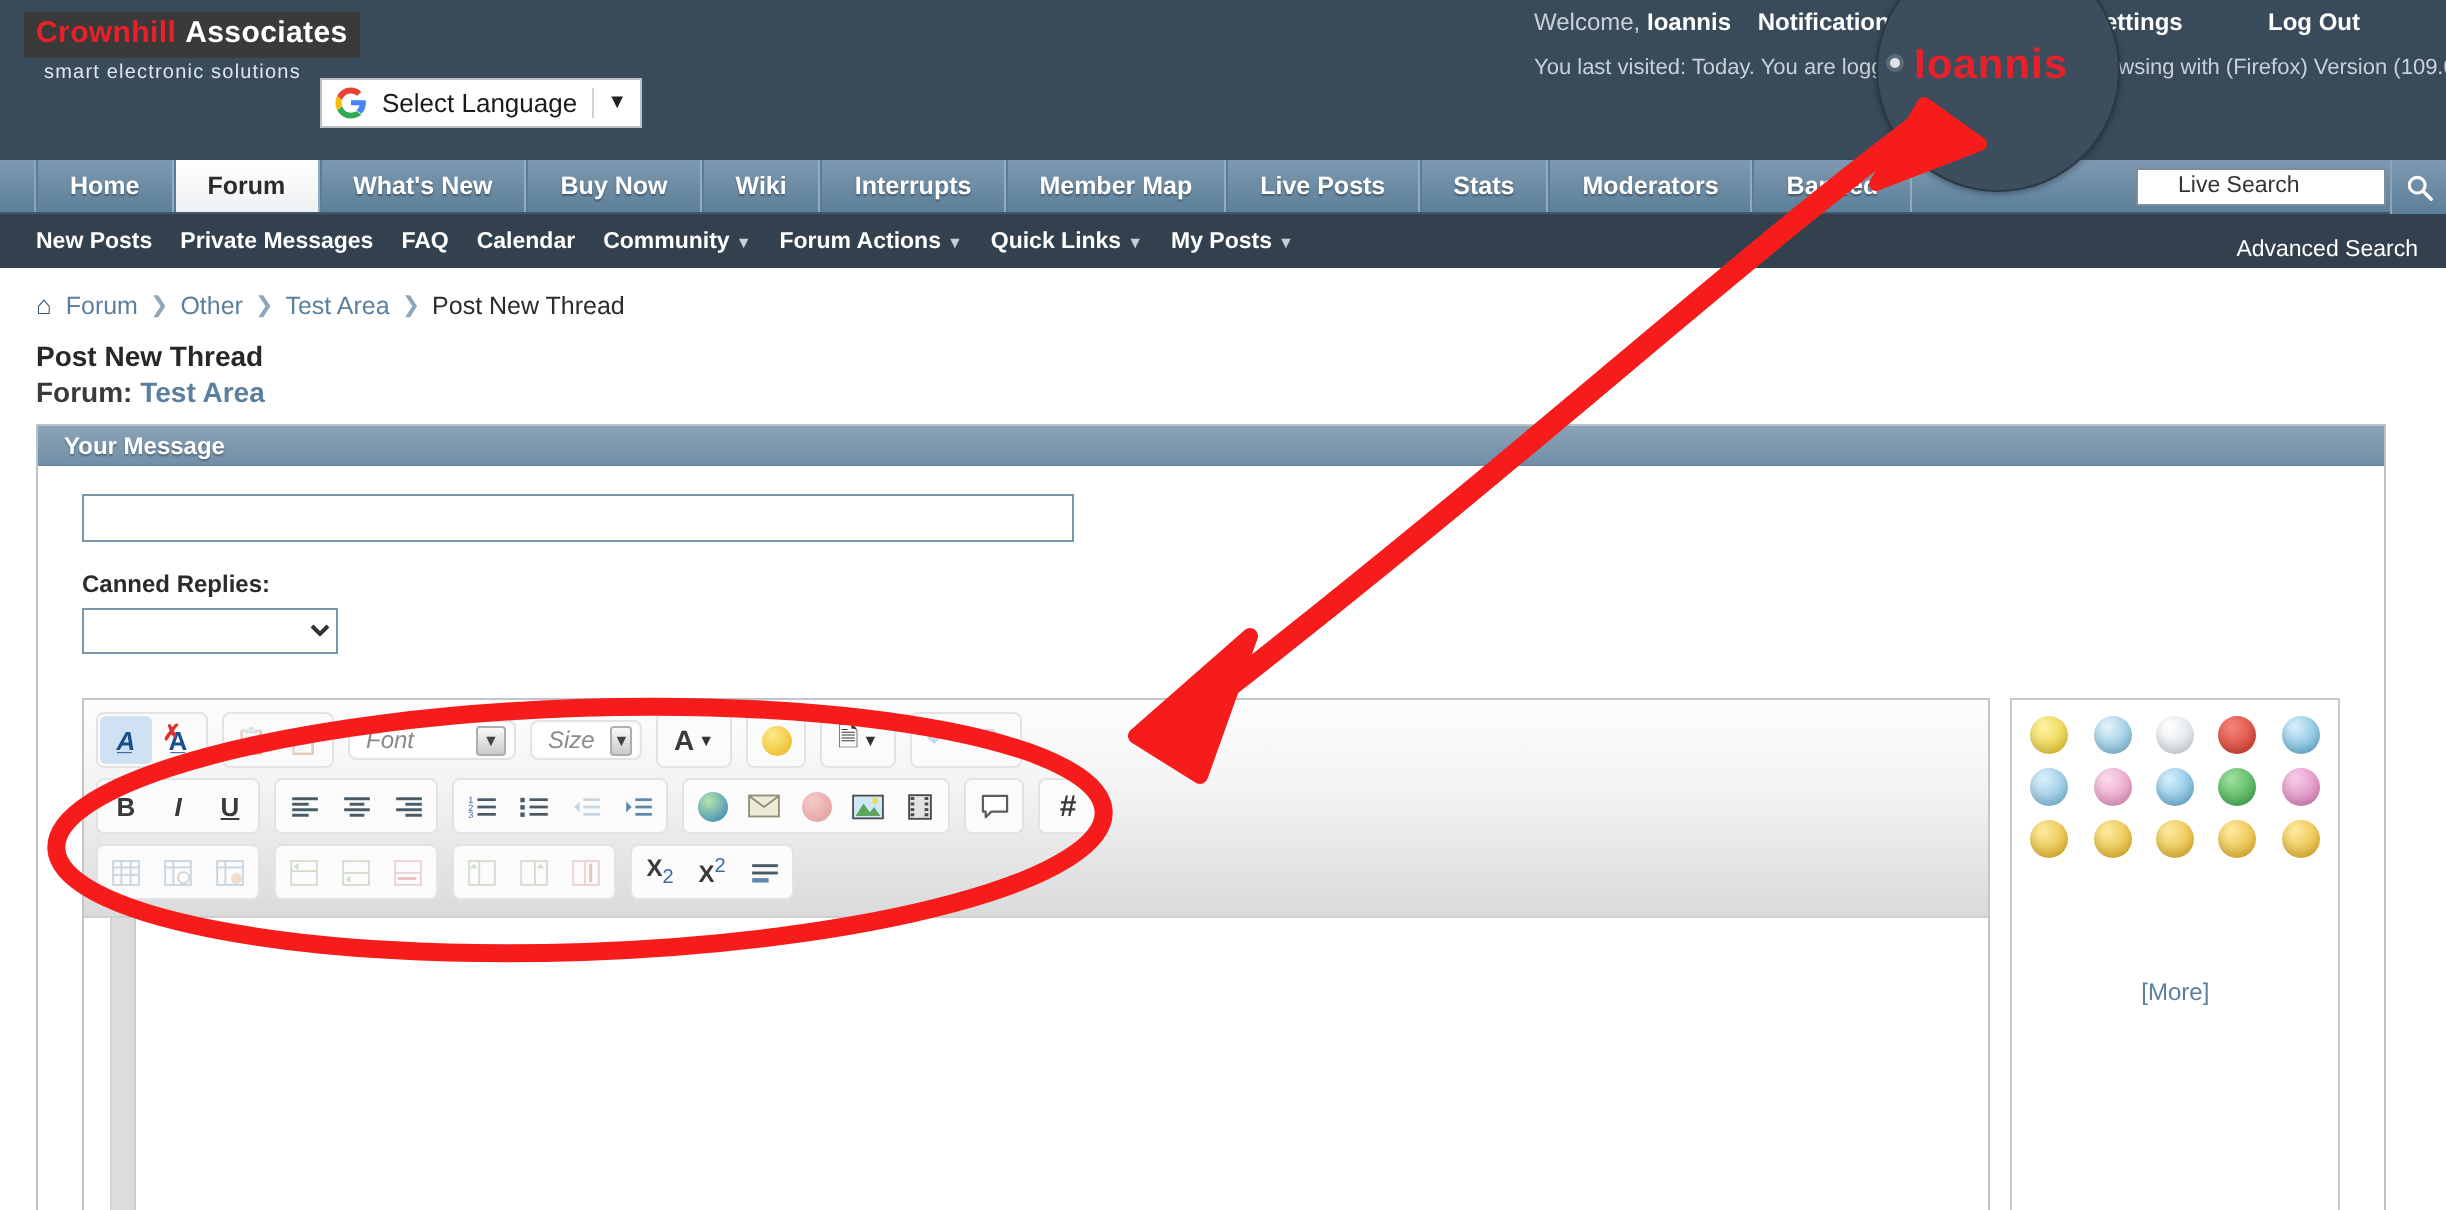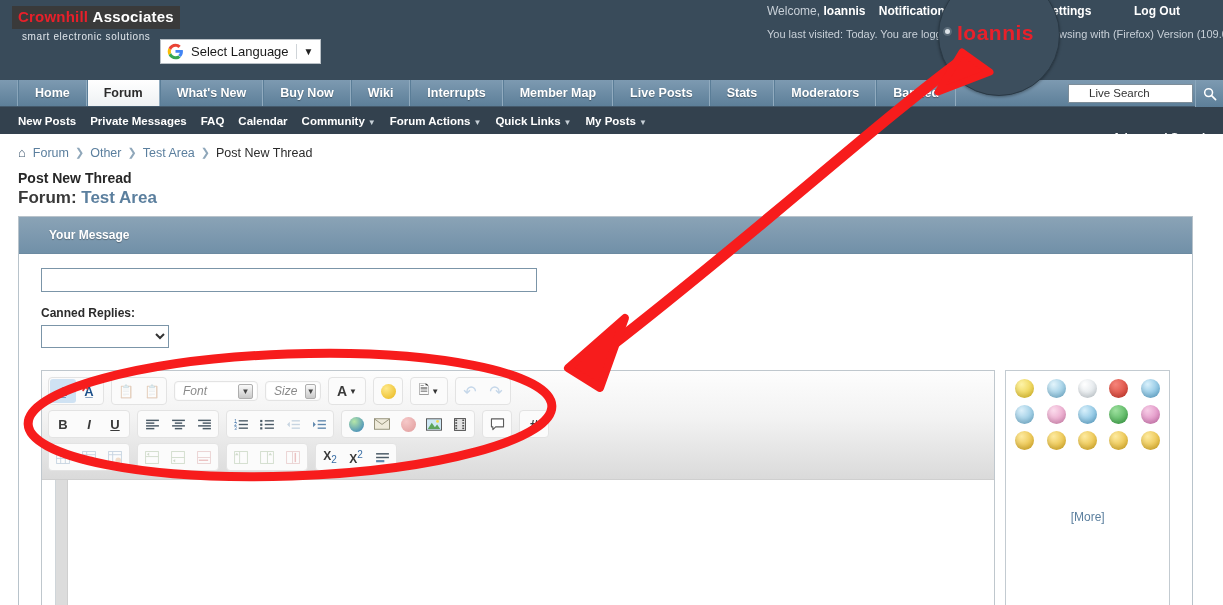--- a/index.html
+++ b/index.html
@@ -96,43 +96,43 @@
   
   .subnav {
     height:27px; background:#33414e; display:flex; align-items:center;
     padding:0 0 0 18px; position:relative;
   }
   .subnav a {
     color:#ffffff; font-size:11.5px; font-weight:bold; margin-right:14px;
     white-space:nowrap; cursor:pointer;
   }
   .subnav .caret { font-size:8px; margin-left:3px; color:#c6cfd6; }
-  .adv-search { position:absolute; right:14px; top:24px; color:#fff; font-size:11.5px; font-weight:bold; cursor:pointer;}
+  .adv-search { position:absolute; right:14px; top:12px; color:#fff; font-size:11.5px; font-weight:normal; cursor:pointer;}
 
   
   .crumb {
     padding:11px 0 0 18px; display:flex; align-items:center;
     font-size:12.5px; color:#2b2b2b;
   }
   .crumb .home-ico { color:#3d566e; font-size:13px; margin-right:7px; }
   .crumb a { color:#5b7f9e; margin:0 0; cursor:pointer; }
   .crumb .sep { color:#8fa7ba; margin:0 6px; font-size:11px; }
   .crumb .cur { color:#2b2b2b; }
 
   
   .page-title { font-size:14px; font-weight:bold; color:#272727; padding:10px 0 0 18px; }
-  .page-sub { font-size:17px; font-weight:bold; color:#3a3a3a; padding:2px 17px 0 18px;}
+  .page-sub { font-size:14px; font-weight:bold; color:#3a3a3a; padding:2px 17px 0 18px;}
   .page-sub a { color:#5b7f9e; cursor:pointer; }
 
   
   .panel { margin:8px 30px 0 18px; border:1px solid #b8c3cb; border-bottom:none; background:#fff; }
   .panel-head {
-    height:37px; background:linear-gradient(#8aa3b6,#7190a8);
+    height:20px; background:linear-gradient(#8aa3b6,#7190a8);
     color:#ffffff; font-size:12px; font-weight:bold;
-    display:flex; align-items:center; padding-left:30px;
+    display:flex; align-items:center; padding-left:13px;
     text-shadow:0 1px 1px rgba(0,0,0,.3);
     border-bottom:1px solid #6c8aa1;
   }
   .panel-body { padding:14px 0 0 22px; }
   .field-label { font-size:12px; font-weight:bold; color:#2b2b2b; margin-bottom:5px;}
   .title-input {
     width:496px; height:24px; border:1px solid #7b95a8; background:#fff;
     font-family:"Liberation Sans", sans-serif; font-size:12px; padding:0 5px; color:#333;
   }
   .spacer12 { height:14px; }

